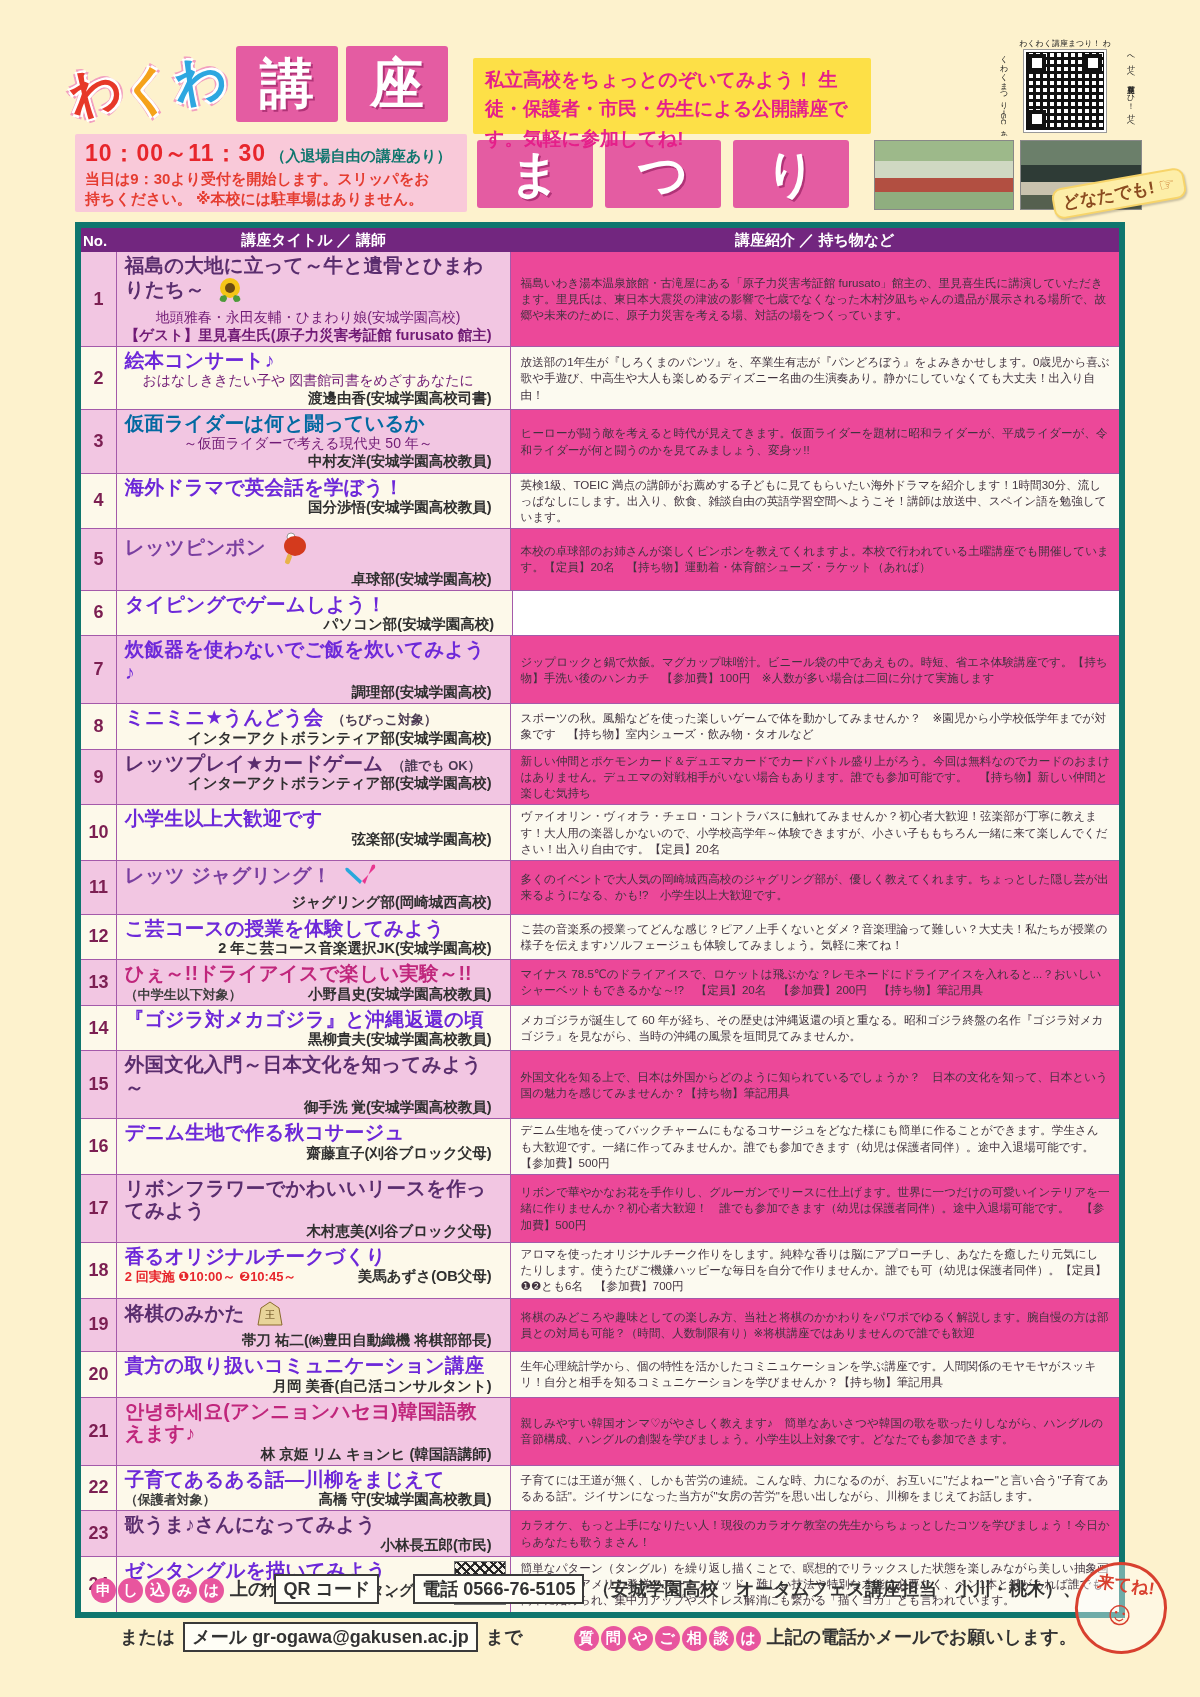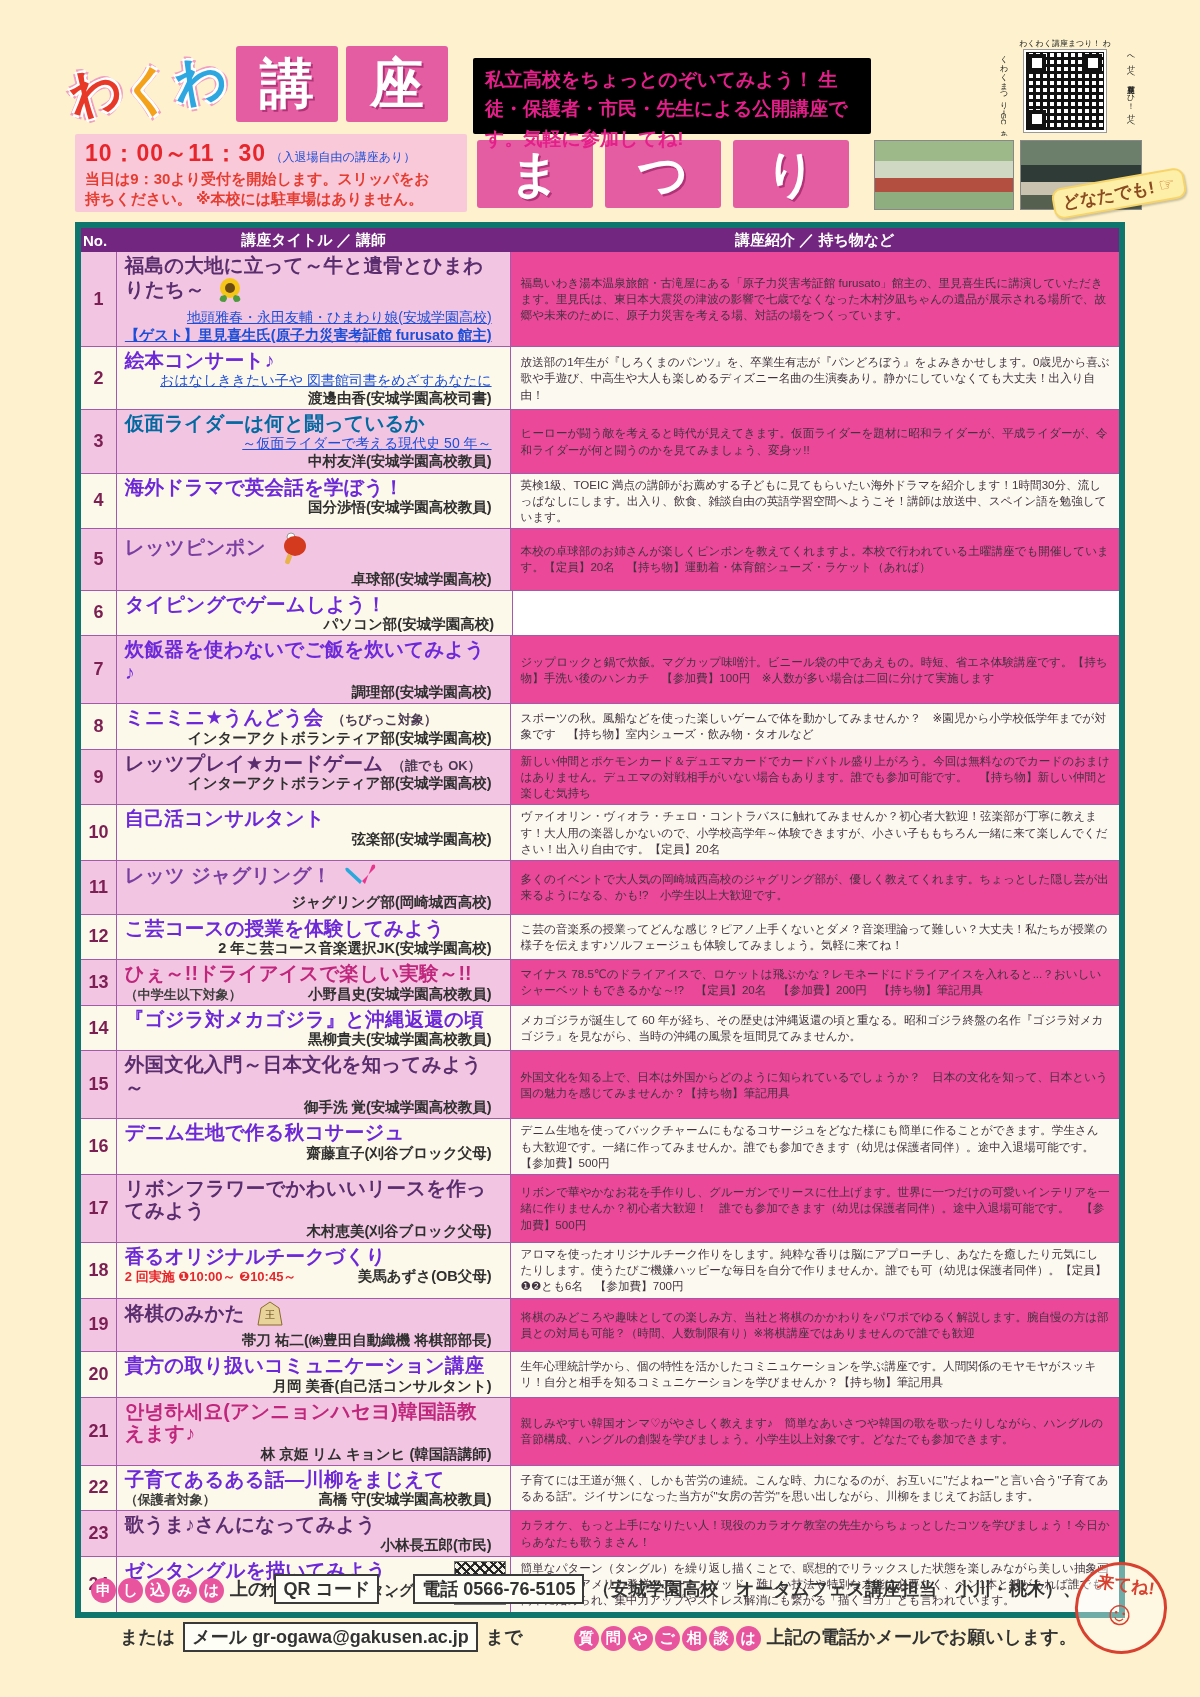--- a/index.html
+++ b/index.html
@@ -20,26 +20,26 @@
   .logo span:nth-child(1){ transform:rotate(-10deg); }
   .logo span:nth-child(2){ transform:rotate(6deg) translateY(4px); }
   .logo span:nth-child(3){ transform:rotate(-4deg); }
   .logo span:nth-child(4){ transform:rotate(8deg) translateY(6px); }
   .big-box { position:absolute; background:#e45ca2; color:#fff; font-weight:bold;
     display:flex; align-items:center; justify-content:center;
     text-shadow:2px 2px 0 #b03377; border-radius:3px; }
   .kouza-box { width:102px; height:76px; top:46px; font-size:54px; }
   .matsuri-box { width:116px; height:68px; top:140px; font-size:50px; }
   .intro-panel { position:absolute; left:473px; top:58px; width:398px; height:76px;
-    background:#000000; color:#e51f8a; font-weight:bold; font-size:19px; line-height:1.55;
+    background:#fde047; color:#e51f8a; font-weight:bold; font-size:19px; line-height:1.55;
     padding:7px 12px; border-radius:2px; }
   .info-box { position:absolute; left:75px; top:134px; width:392px; height:78px;
     background:#f9c9d9; padding:4px 8px 0 10px; border-radius:2px; }
   .info-main { color:#e7262c; font-weight:bold; font-size:23px; display:inline; letter-spacing:1px;}
-  .info-note { color:#1d4ed8; font-weight:normal; font-size:12px; display:inline; }
+  .info-note { color:#0f766e; font-weight:bold; font-size:15px; display:inline; }
   .info-sub { color:#e53c30; font-weight:bold; font-size:15px; line-height:1.35; }
   .qr-wrap { position:absolute; left:1005px; top:38px; width:120px; height:100px; }
   .qr-toplabel { font-size:8px; color:#222; text-align:center; white-space:nowrap; }
   .qr-box { margin:1px auto 0; width:82px; height:82px; background:
       repeating-linear-gradient(0deg,#111 0 3px,transparent 3px 7px),
       repeating-linear-gradient(90deg,#111 0 3px,#fff 3px 7px);
     border:2px solid #fff; outline:1px solid #999; position:relative; }
   .qr-eye { position:absolute; width:18px; height:18px; background:#fff; border:4px solid #111; }
   .qr-eye.tl{ left:2px; top:2px; } .qr-eye.tr{ right:2px; top:2px; } .qr-eye.bl{ left:2px; bottom:2px; }
   .qr-side { position:absolute; top:12px; font-size:8px; color:#222; writing-mode:vertical-rl; height:86px; overflow:hidden;}
@@ -66,21 +66,21 @@
   .title-cell { width:396px; border-right:1px solid #a45aaa; padding:2px 18px 2px 8px; position:relative; }
   .desc-cell { width:612px; padding:3px 9px 3px 10px; font-size:11.6px; line-height:1.4;
     color:#41333f; display:flex; align-items:center; }
   .row.odd  .no-cell,.row.odd .title-cell { background:#f2c6e2; }
   .row.even .no-cell,.row.even .title-cell { background:#fdf9ea; }
   .row.odd  .desc-cell { background:#ec4899; }
   .row.even .desc-cell { background:#fcfaf0; }
   .title-line { line-height:1.15; }
   .title { font-size:19.5px; font-weight:bold; color:#6d28d9; letter-spacing:0.2px; }
   .t-note { font-size:13px; font-weight:bold; color:#4b3a52; margin-left:4px; }
-  .sub { font-size:14px; color:#1d4ed8; text-align:right; line-height:1.25;text-decoration:underline; }
+  .sub { font-size:14px; color:#701a75; text-align:center; line-height:1.25; }
   .sub.guest { font-size:14.5px; font-weight:bold; }
   .lect-line { display:flex; justify-content:flex-end; align-items:baseline; line-height:1.25; }
   .pre { font-size:13px; color:#3f3f3f; margin-right:auto; font-weight:bold; }
   .lect { font-size:14.5px; color:#2f2f2f; font-weight:bold; text-align:right; }
   .row-icon { display:inline-block; vertical-align:middle; margin-left:6px; }
   .zentangle { position:absolute; right:4px; top:4px; width:52px; height:44px; border:1px solid #777;
     background:
       repeating-linear-gradient(45deg,#222 0 2px,transparent 2px 6px),
       repeating-linear-gradient(-45deg,#333 0 2px,#f5f2e8 2px 7px);
   }
@@ -355,21 +355,21 @@
       </div>
     </div>
     <div class="desc-cell">
       <span>新しい仲間とポケモンカード＆デュエマカードでカードバトル盛り上がろう。今回は無料なのでカードのおまけはありません。デュエマの対戦相手がいない場合もあります。誰でも参加可能です。　【持ち物】新しい仲間と楽しむ気持ち</span>
     </div>
   </div>
       <div class="row even">
     <div class="no-cell">10</div>
     <div class="title-cell">
       <div class="title-line">
-        <span class="title">自己活コンサルタント</span>
+        <span class="title">小学生以上大歓迎です</span>
         
         
         
         
         
         
       </div>
 
       <div class="lect-line">
 

